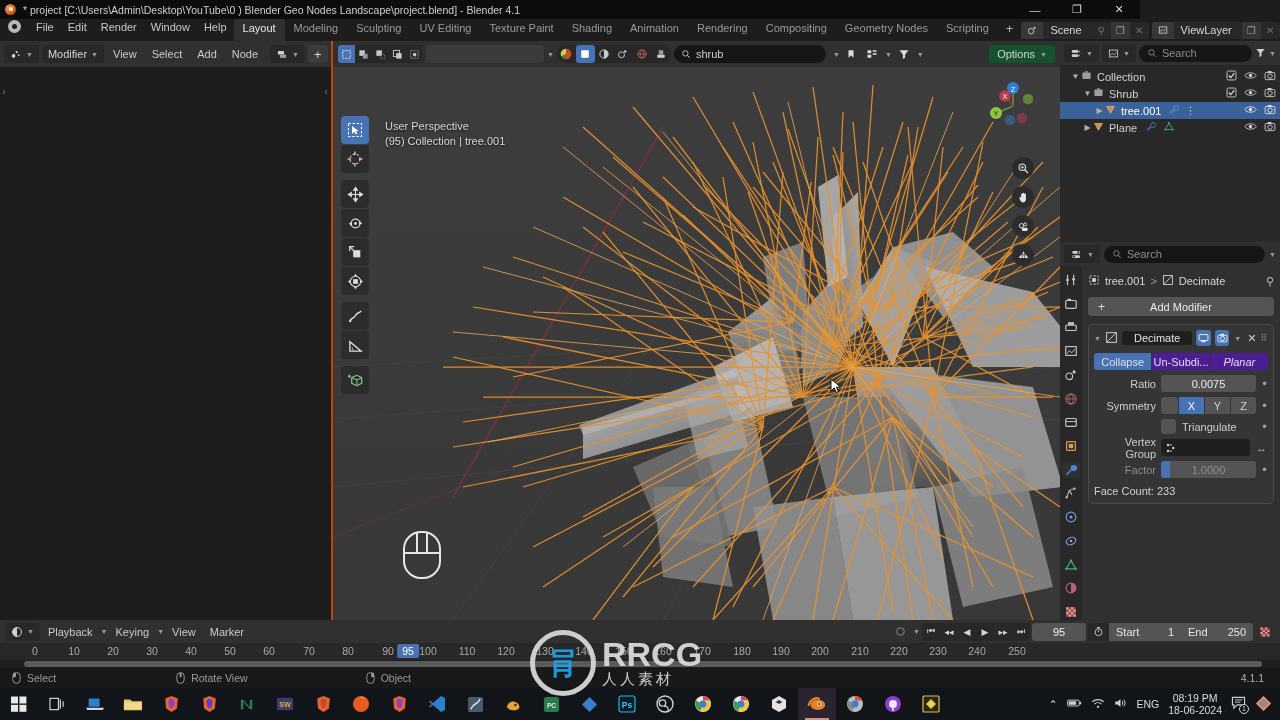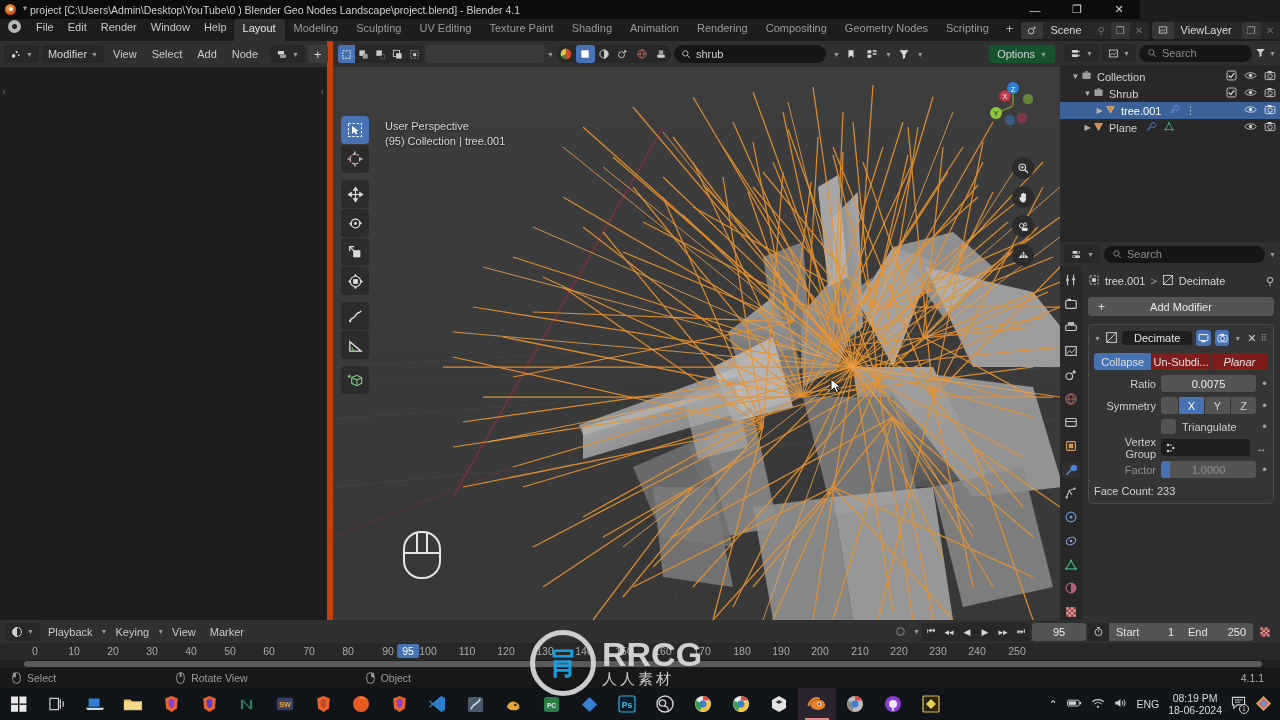--- a/index.html
+++ b/index.html
@@ -83,21 +83,21 @@
   .hdrbtn{
     display:flex; align-items:center; gap:4px; height:18px; padding:0 6px;
     background:#282828; border-radius:3px; font-size:11px; color:#d6d6d6; white-space:nowrap;
   }
   .hdrtxt{ padding:0 6px; font-size:11px; color:#cbcbcb; white-space:nowrap; }
   .caret{ font-size:7px; color:#9a9a9a; }
 
   
   .leftpanel{
     position:absolute; left:0; top:41px; width:333px; height:579px;
-    background:#232323; border-right:6px solid #c2410c;
+    background:#232323; border-right:2px solid #c2410c;
   }
   .leftpanel .canvas{
     position:absolute; left:0; top:26px; right:0; bottom:0; background:#1d1d1d;
   }
   .leftpanel .arrL{ position:absolute; left:2px; top:18px; color:#6e6e6e; font-size:11px;}
   .leftpanel .arrR{ position:absolute; right:3px; top:18px; color:#6e6e6e; font-size:11px;}
 
   
   .viewport{
     position:absolute; left:333px; top:41px; width:727px; height:579px;
@@ -195,21 +195,21 @@
     padding:4px 5px 6px 5px;
   }
   .mod-hdr{ display:flex; align-items:center; gap:4px; height:18px; }
   .mod-name{
     flex:0 0 auto; background:#1f1f1f; border-radius:3px; padding:1px 12px;
     font-size:11px; color:#e2e2e2;
   }
   .modtoggle{ width:17px; height:16px; display:flex; align-items:center; justify-content:center; border-radius:3px; background:#4772b3; }
   .segbtns{ display:flex; margin-top:6px; gap:1px; }
   .segbtns div{
-    flex:1; height:17px; background:#7f1d1d; display:flex; align-items:center; justify-content:center;
+    flex:1; height:17px; background:#4c1d95; display:flex; align-items:center; justify-content:center;
     font-size:11px; color:#e0e0e0;
   }
   .segbtns div:first-child{ border-radius:3px 0 0 3px; }
   .segbtns div:last-child{ border-radius:0 3px 3px 0;font-style:italic; }
   .segbtns div.on{ background:#4772b3; }
   .prow{ display:flex; align-items:center; margin-top:5px; height:17px; gap:5px; }
   .plabel{ width:62px; text-align:right; font-size:11px; color:#cdcdcd; }
   .pfield{
     flex:1; height:17px; background:#545454; border-radius:3px;
     display:flex; align-items:center; justify-content:center; font-size:11px; color:#ececec;

